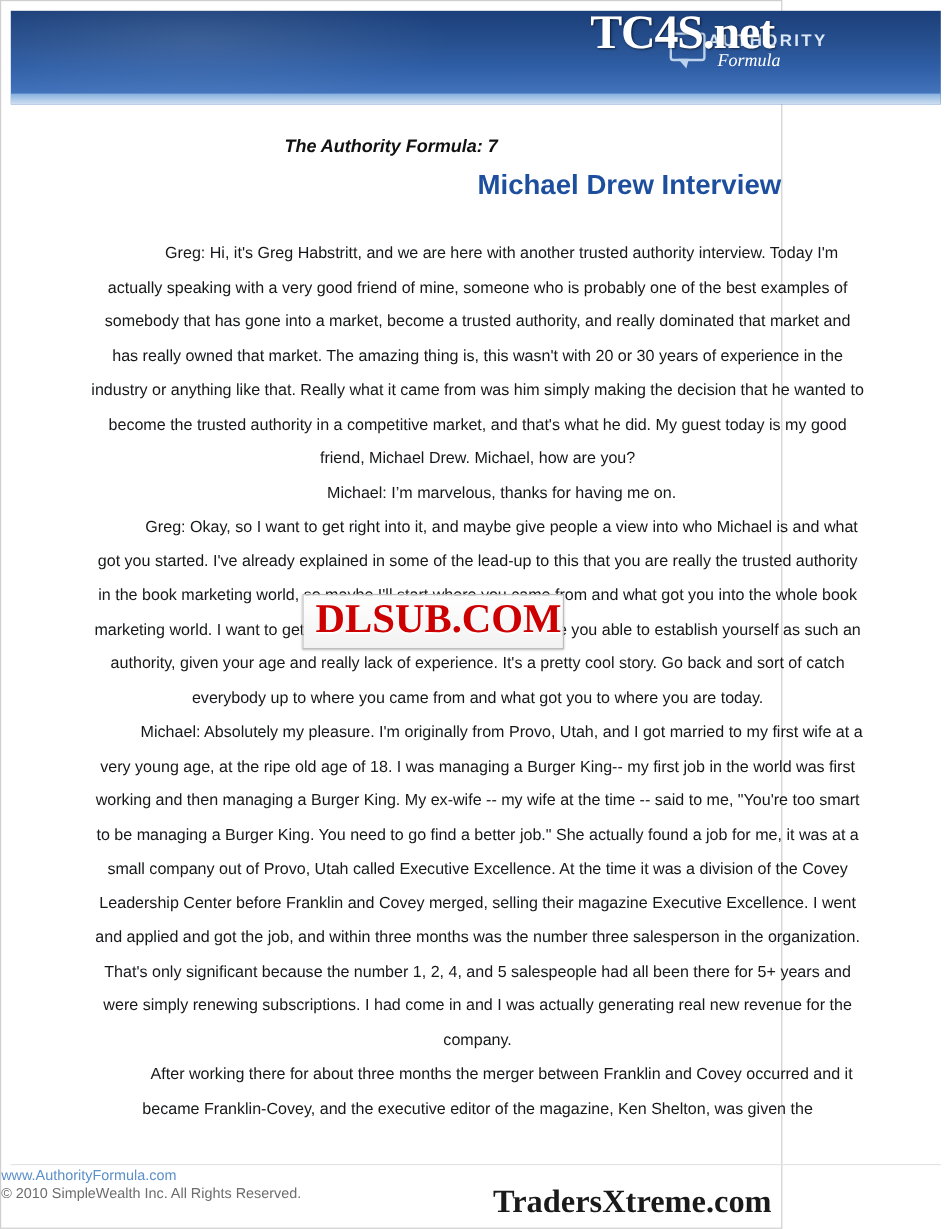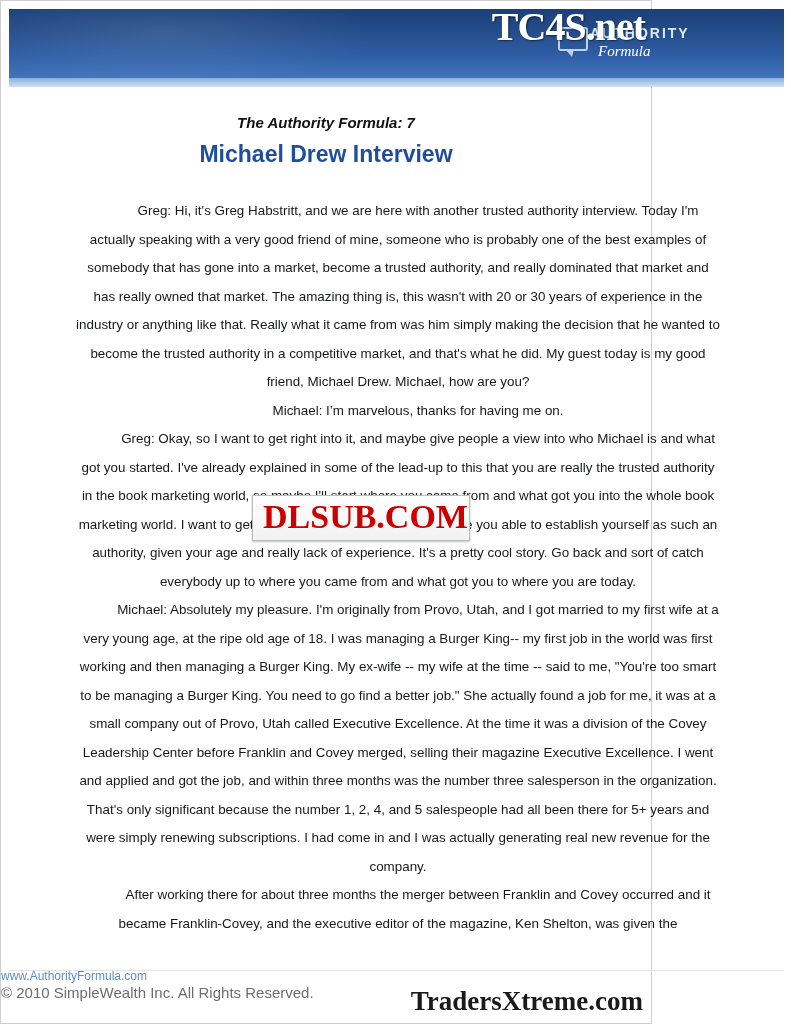--- a/index.html
+++ b/index.html
@@ -136,21 +136,21 @@
     text-align: center;
     font-size: 15px;
     font-weight: bold;
     font-style: italic;
     color: #111111;
   }
   .title {
     position: absolute;
     left: 0; right: 0;
     top: 140px;
-    text-align: center;
+    text-align: right;
     font-size: 23px;
     font-weight: bold;
     color: #1d4f9e;
   }
   
   .body-text {
     position: absolute;
     left: 74px;
     top: 196px;
     width: 646px;
@@ -170,21 +170,21 @@
     bottom: 22px;
     font-size: 12px;
     color: #4a7ebb;
   }
   .footer .site {
     color: #5a8fc9;
   }
   .footer .copy {
     display: block;
     color: #6d6d6d;
-    font-size: 15px;
+    font-size: 12px;
     margin-top: 1px;
   }
   .footer-rule {
     position: absolute;
     left: 8px;
     bottom: 52px;
     width: 775px;
     height: 1px;
     background: #e3e3e3;
   }

